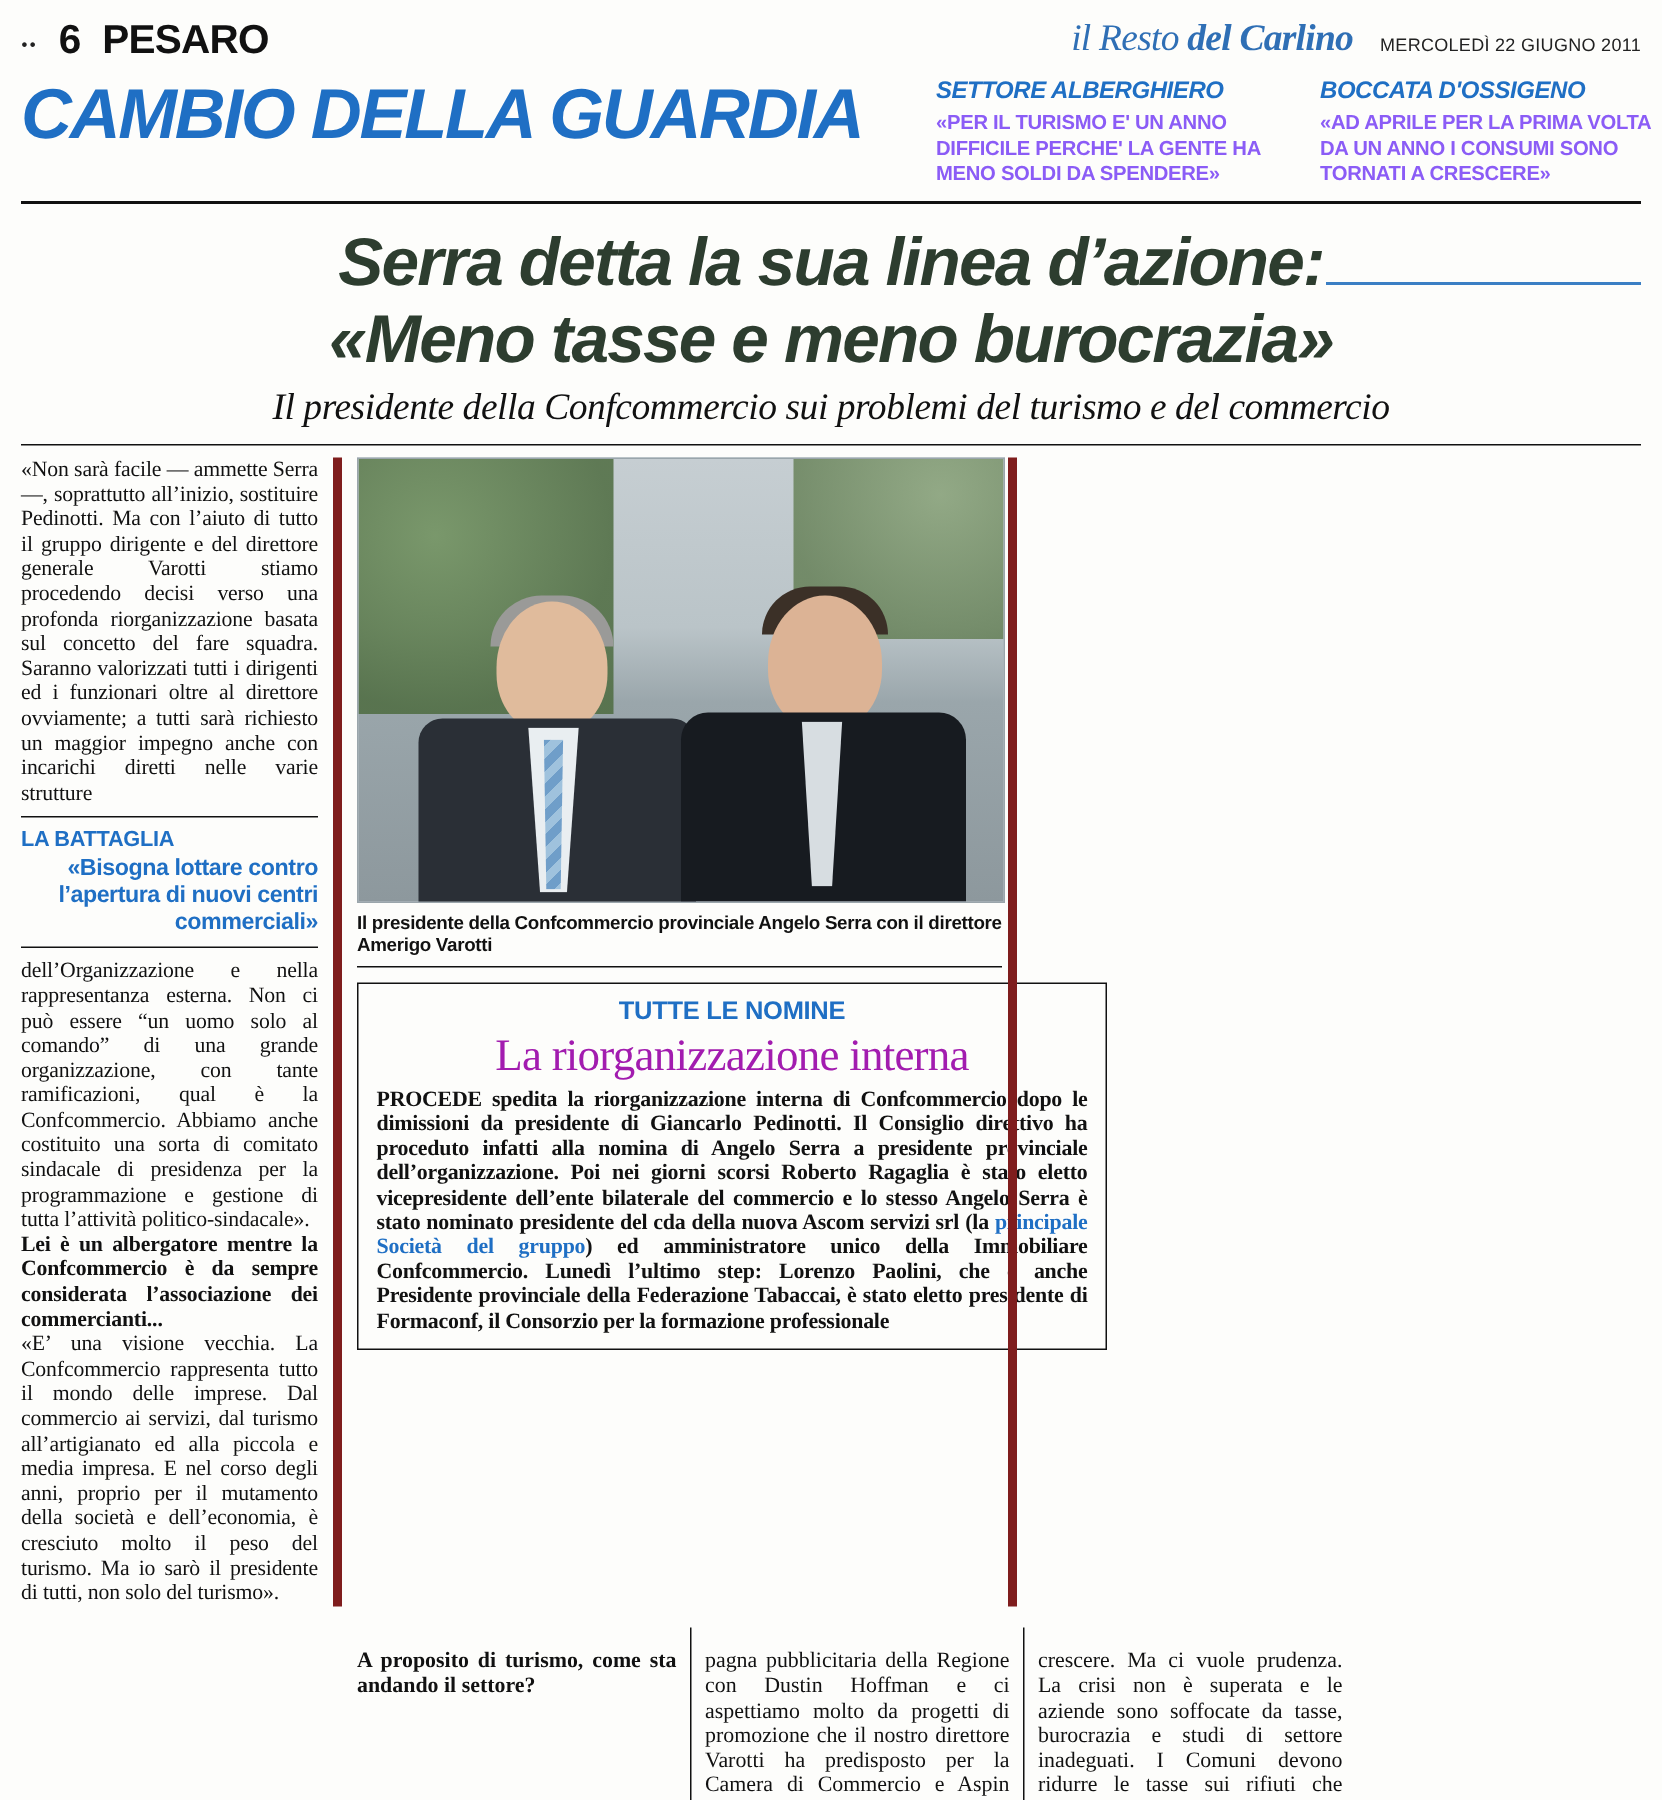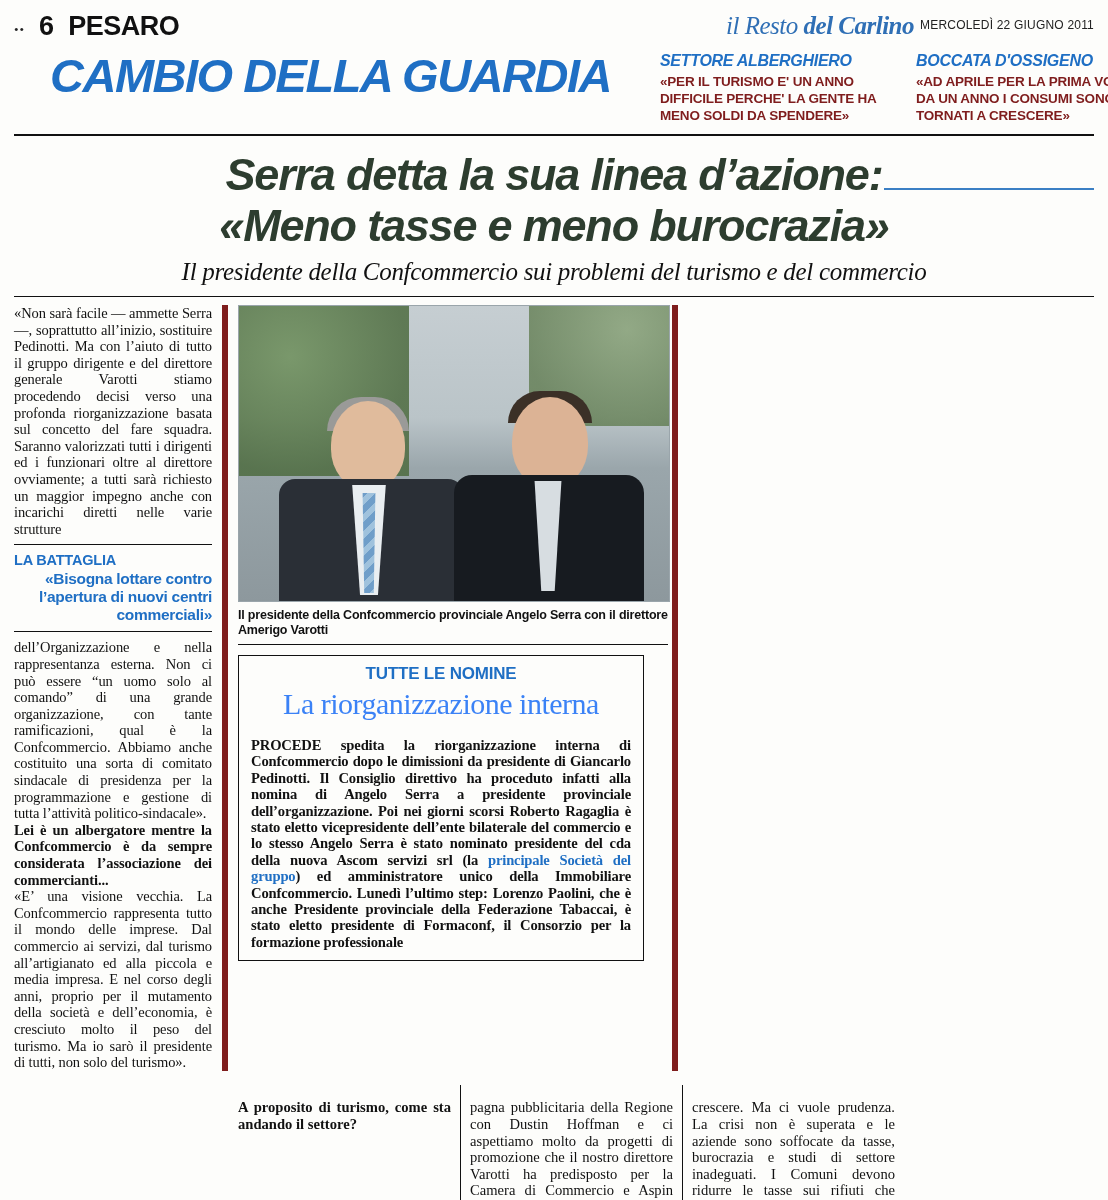--- a/index.html
+++ b/index.html
@@ -11,45 +11,44 @@
     overflow:hidden;
     position:relative;
   }
   .page{position:relative;width:1108px;height:1200px;box-sizing:border-box;padding:0 14px;}
 
   
   .masthead{display:flex;align-items:flex-end;gap:14px;padding:6px 0 2px 0;height:36px;}
   .dots{font-size:13px;color:#222;letter-spacing:1px;padding-bottom:4px;}
   .pagenum{font-family:"Liberation Sans",sans-serif;font-weight:bold;font-size:27px;color:#111;padding-bottom:0px;}
   .section-city{font-family:"Liberation Sans",sans-serif;font-weight:bold;font-size:27px;letter-spacing:-0.5px;color:#111;padding-bottom:0px;margin-top:36px;}
-  .masthead-right{margin-left:auto;display:flex;align-items:center;gap:6px;padding-bottom:2px;}
+  .masthead-right{margin-left:auto;display:flex;align-items:flex-end;gap:18px;padding-bottom:2px;}
   .testata{font-family:"Liberation Serif",serif;font-size:25px;color:#2f6fb5;font-weight:bold;font-style:italic;letter-spacing:-0.5px;}
   .testata .thin{font-style:italic;font-weight:normal;}
   .dateline{font-family:"Liberation Sans",sans-serif;font-size:12px;color:#222;letter-spacing:0.2px;padding-bottom:3px;}
 
   
   .banner-row{display:flex;align-items:flex-start;gap:0;margin-top:2px;}
   .kicker-main{
     font-family:"Liberation Sans",sans-serif;
     font-weight:bold;font-style:italic;
     font-size:47px;line-height:52px;letter-spacing:-1.5px;
     color:#1f6fc4;
     flex:0 0 600px;
     padding-top:4px;
-    margin-left:36px;
   }
   .side-boxes{display:flex;gap:24px;margin-left:10px;padding-top:6px;}
   .side-box{width:232px;}
   .side-box .sb-title{
     font-family:"Liberation Sans",sans-serif;font-weight:bold;font-style:italic;
     font-size:16px;color:#1f6fc4;letter-spacing:-0.3px;margin-bottom:3px;
   }
   .side-box .sb-text{
     font-family:"Liberation Sans",sans-serif;font-weight:bold;
-    font-size:13.5px;line-height:17px;color:#7f1d1d;letter-spacing:-0.2px;
+    font-size:13.5px;line-height:17px;color:#8b5cf6;letter-spacing:-0.2px;
   }
   .divider-top{border-top:2px solid #111;margin:10px 0 0 0;}
   .divider-blue{border-top:2px solid #3b7fc4;margin-top:6px;width:210px;position:absolute;right:14px;top:182px;}
 
   
   .headline-wrap{text-align:center;margin-top:14px;}
   .headline1{
     font-family:"Liberation Sans",sans-serif;font-weight:bold;font-style:italic;
     font-size:45px;line-height:50px;color:#2d3d2f;letter-spacing:-1.2px;
   }
@@ -107,23 +106,23 @@
   }
   .cap-rule{border-top:1px solid #111;width:430px;margin-top:6px;}
 
   
   .battaglia{margin-top:0;}
   .bt-title{font-family:"Liberation Sans",sans-serif;font-weight:bold;font-size:14.5px;color:#1f6fc4;letter-spacing:-0.2px;}
   .bt-text{font-family:"Liberation Sans",sans-serif;font-weight:bold;font-size:15.5px;line-height:18px;color:#1f6fc4;letter-spacing:-0.3px;margin-top:2px;text-align:right;}
   .bt-rule{border-top:1px solid #111;margin:7px 0 7px 0;}
 
   
-  .nomine{border:1px solid #111;padding:8px 12px 10px 12px;width:406px;box-sizing:border-box;margin-top:10px;}
+  .nomine{border:1px solid #111;padding:8px 12px 10px 12px;width:500px;box-sizing:border-box;margin-top:10px;}
   .nm-kicker{font-family:"Liberation Sans",sans-serif;font-weight:bold;font-size:17px;color:#1f6fc4;text-align:center;letter-spacing:-0.2px;}
-  .nm-title{font-family:"Liberation Serif",serif;font-size:30px;color:#3b82f6;text-align:center;letter-spacing:-0.5px;margin:3px 0 16px 0;}
+  .nm-title{font-family:"Liberation Serif",serif;font-size:30px;color:#a21caf;text-align:center;letter-spacing:-0.5px;margin:3px 0 4px 0;}
   .nm-body{font-family:"Liberation Serif",serif;font-weight:bold;font-size:14.6px;line-height:16.4px;text-align:justify;letter-spacing:-0.15px;}
   .nm-body .blue{color:#1f6fc4;}
   .bottom-cols{display:flex;margin-top:8px;}
   .bcol{width:222px;flex:0 0 222px;padding:0 9px;box-sizing:border-box;}
   .bcol:first-child{padding-left:0;}
   .qna-q{font-family:"Liberation Serif",serif;font-weight:bold;font-size:14.6px;line-height:16.6px;text-align:justify;}
   .qna-a{font-family:"Liberation Serif",serif;font-size:14.6px;line-height:16.6px;text-align:justify;}
 
   .vsep{border-left:1px solid #111;}
 </style>

